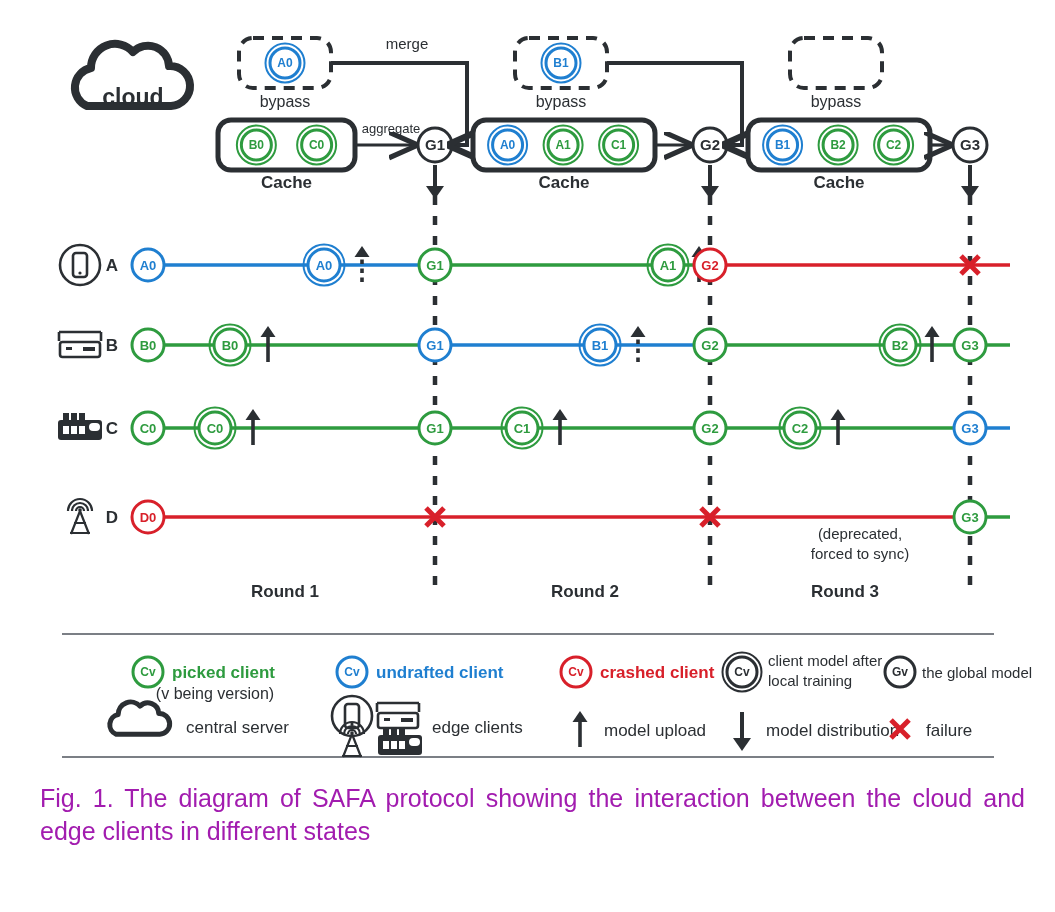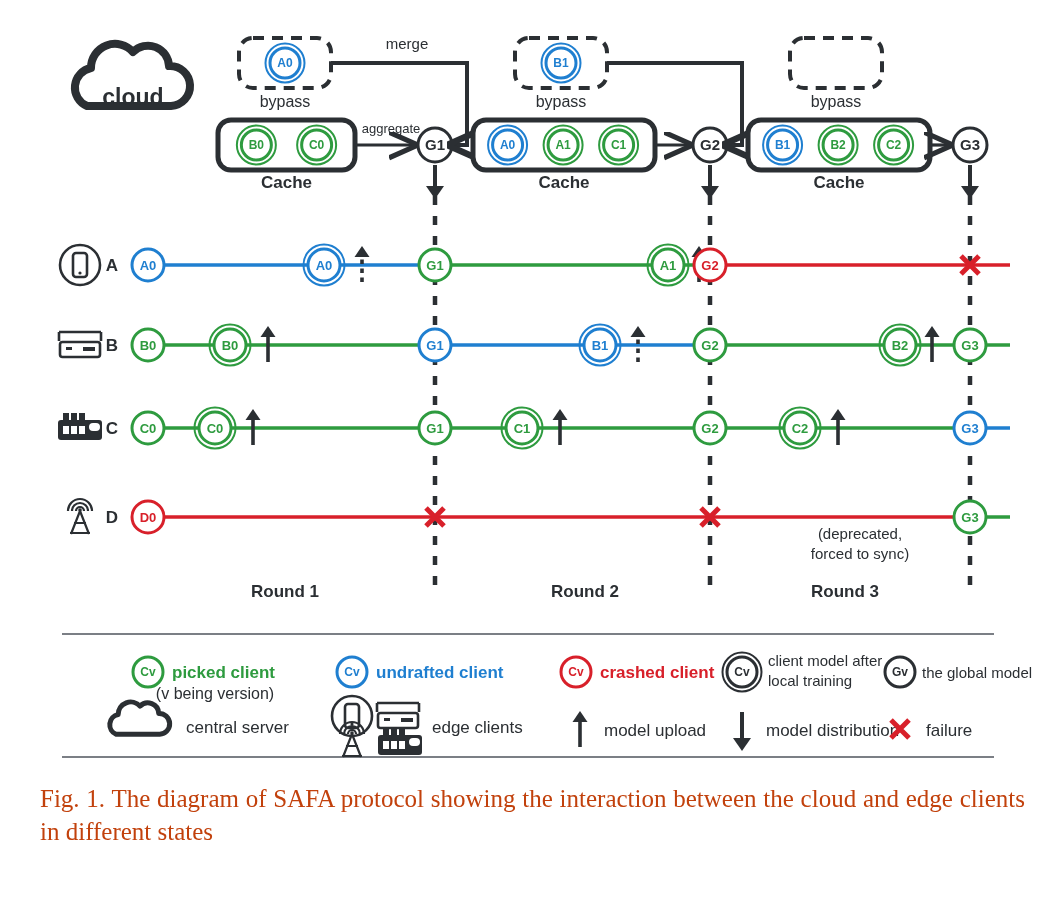--- a/index.html
+++ b/index.html
@@ -1,19 +1,19 @@
 <!DOCTYPE html>
 <html><head>
 <meta charset="utf-8">
 <style>
   html,body{margin:0;padding:0;background:#ffffff;}
   body{width:1055px;height:912px;font-family:"Liberation Sans",sans-serif;color:#2b2f33;}
   #stage{position:relative;width:1055px;height:912px;overflow:hidden;}
   #svgroot{position:absolute;left:0;top:0;width:1055px;height:912px;}
-  .cap{position:absolute;left:40px;top:782px;width:985px;font-family:Liberation Serif, serif;font-size:25px;line-height:1.33;color:#c2410c;text-align:justify;}
+  .cap{position:absolute;left:40px;top:782px;width:985px;font-family:Liberation Sans, sans-serif;font-size:25px;line-height:1.33;color:#a21caf;text-align:justify;}
   text{font-family:"Liberation Sans",sans-serif;}
 </style>
 </head>
 <body>
 
 <div id="stage">
   <svg id="svgroot" viewBox="0 0 1055 912">
     <defs>
       <marker id="ah" markerWidth="9" markerHeight="9" refX="7.5" refY="4" orient="auto">
         <path d="M0,0 L9,4 L0,8" fill="none" stroke="#2b2f33" stroke-width="1.6"></path>

